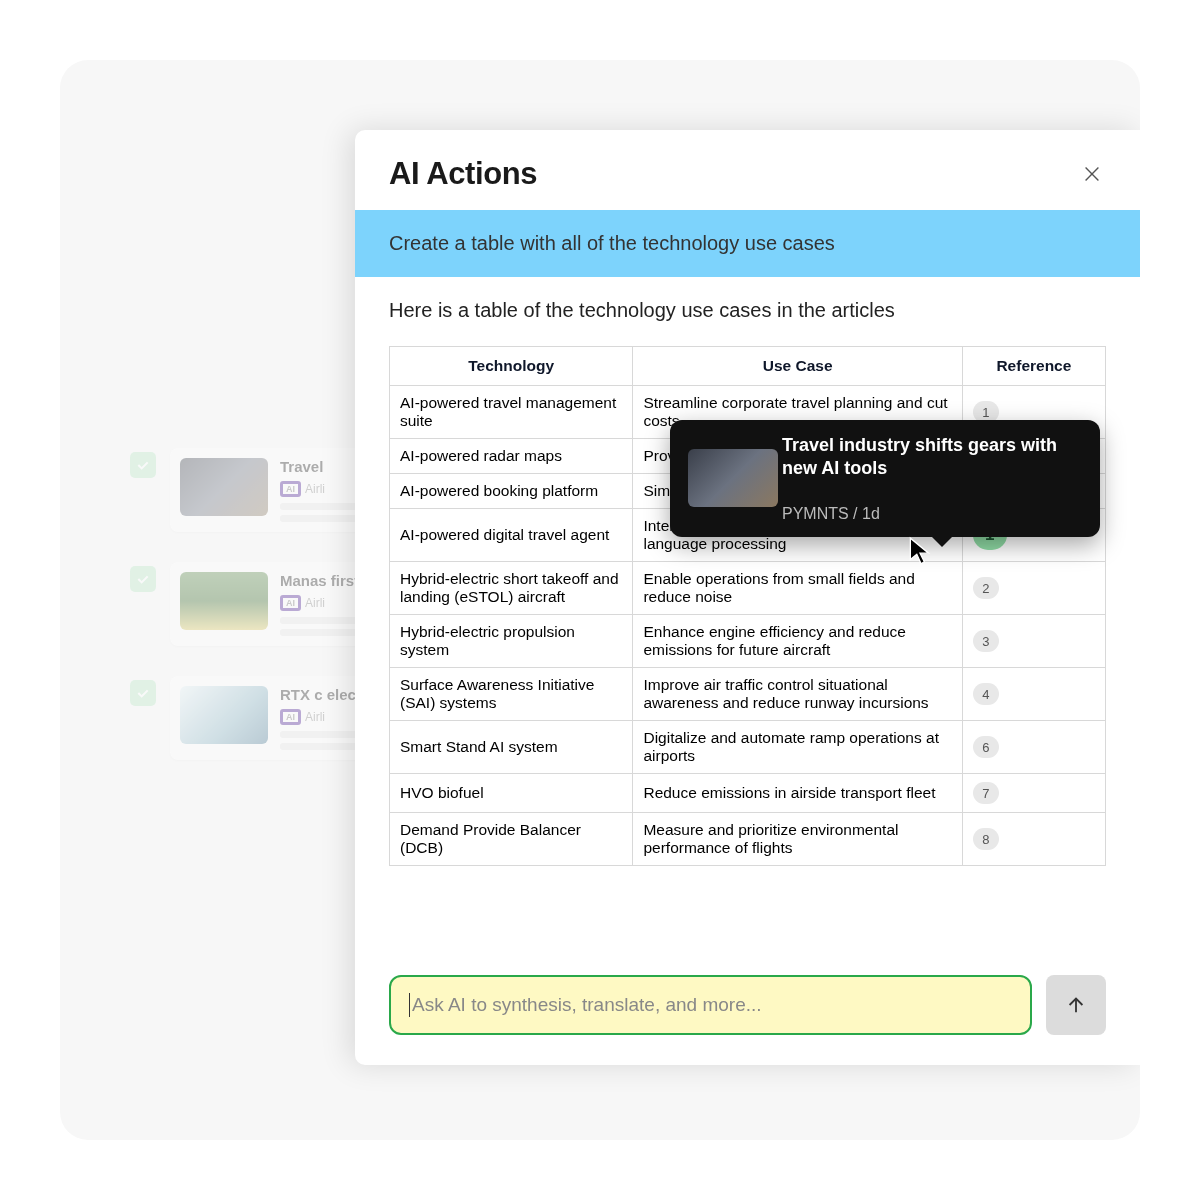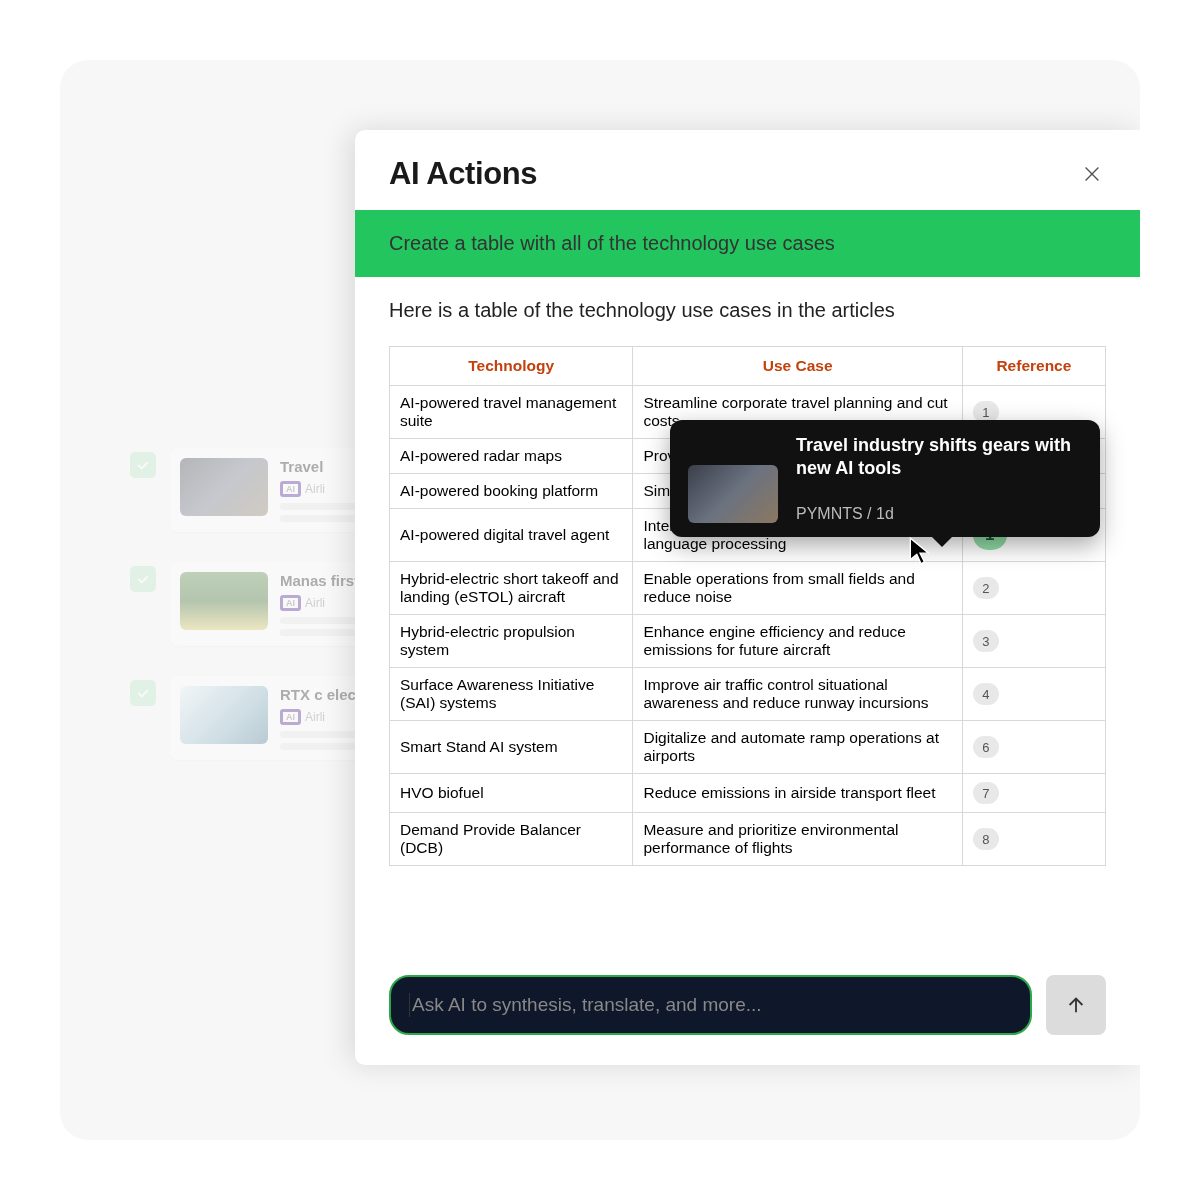--- a/index.html
+++ b/index.html
@@ -130,21 +130,21 @@
     height: 28px;
     display: flex;
     align-items: center;
     justify-content: center;
     cursor: pointer;
     color: #555;
   }
   .close-btn svg { width: 22px; height: 22px; stroke-width: 1.5; }
 
   .prompt-bar {
-    background: #22c55e;
+    background: #7dd3fc;
     padding: 22px 34px;
     font-size: 20px;
     color: #333;
   }
 
   .response-area {
     padding: 22px 34px 10px 34px;
     flex: 1;
     overflow: hidden;
   }
@@ -161,21 +161,21 @@
   }
   table.tech-table th, table.tech-table td {
     border: 1px solid #d8d8d8;
     padding: 8px 10px;
     text-align: left;
     vertical-align: middle;
   }
   table.tech-table th {
     text-align: center;
     font-weight: 700;
-    color: #c2410c;
+    color: #0f172a;
     padding: 10px;
   }
   .col-tech { width: 34%; }
   .col-use { width: 46%; }
   .col-ref { width: 20%; text-align: left; }
   td.ref-cell { padding-left: 16px; }
 
   .ref-pill {
     display: inline-flex;
     align-items: center;
@@ -204,22 +204,22 @@
   .tooltip {
     position: absolute;
     top: 360px;
     left: 610px;
     width: 430px;
     background: #111;
     color: #fff;
     border-radius: 12px;
     padding: 14px 18px;
     display: flex;
-    gap: 18px;
-    align-items: flex-end;
+    gap: 4px;
+    align-items: center;
     box-shadow: 0 8px 24px rgba(0,0,0,0.35);
     z-index: 20;
   }
   .tooltip::after {
     content: "";
     position: absolute;
     bottom: -10px;
     left: 262px;
     border: 10px solid transparent;
     border-top-color: #111;
@@ -257,25 +257,25 @@
   
   .input-row {
     display: flex;
     gap: 14px;
     padding: 0 34px 30px 34px;
     align-items: stretch;
   }
   .ask-input {
     flex: 1;
     border: 2px solid #2aa84a;
-    border-radius: 20px;
+    border-radius: 12px;
     padding: 16px 18px;
     font-size: 19px;
     color: #888;
-    background: #0f172a;
+    background: #fef9c3;
     display: flex;
     align-items: center;
     position: relative;
   }
   .ask-input .caret {
     width: 1px;
     height: 24px;
     background: #333;
     margin-right: 2px;
   }

